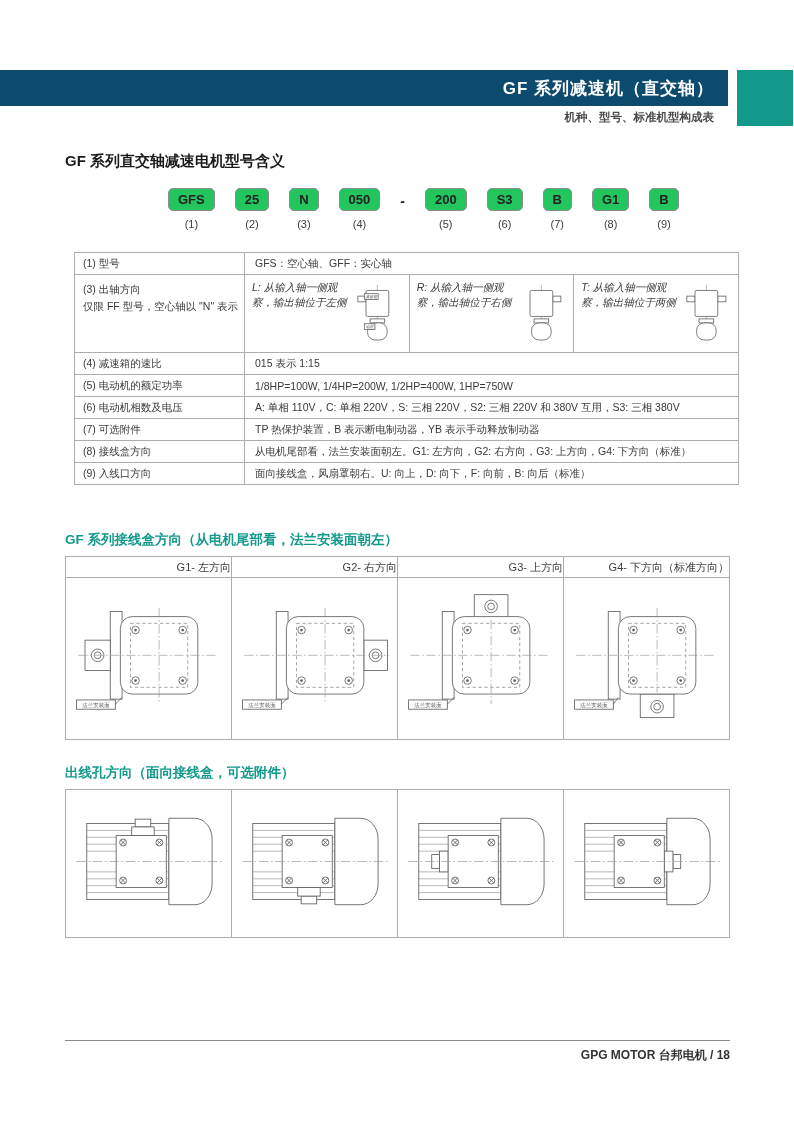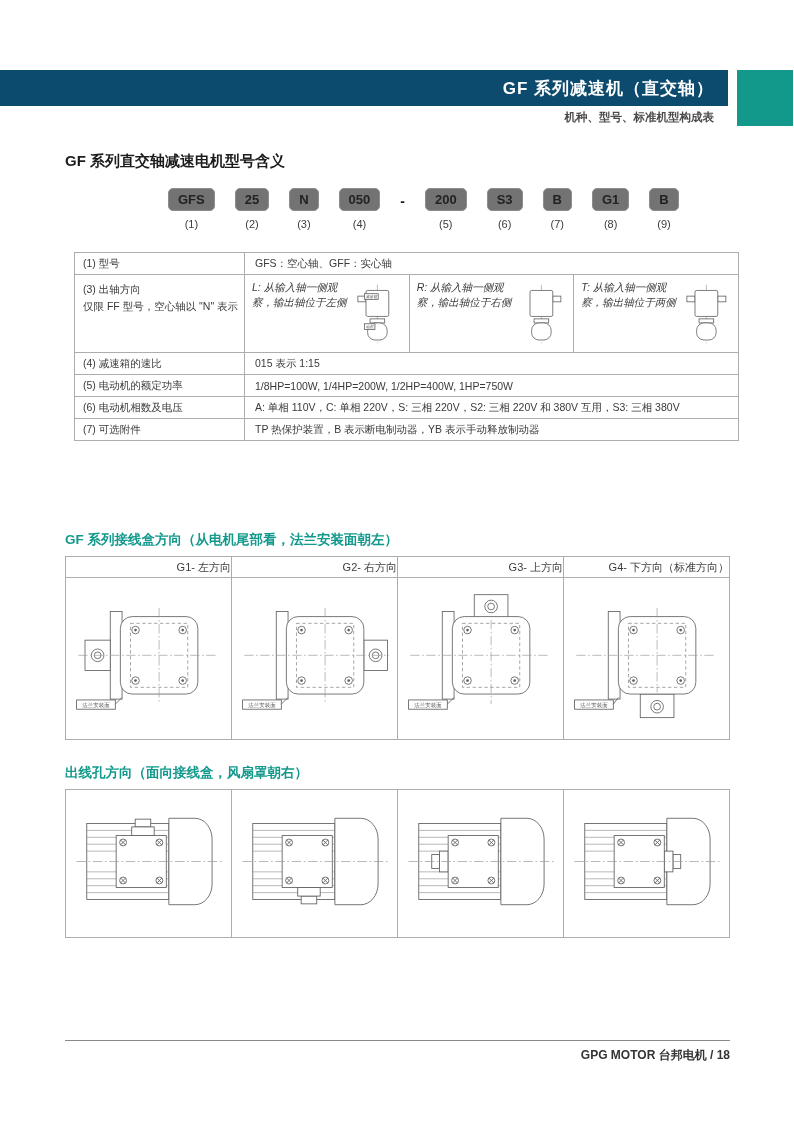--- a/index.html
+++ b/index.html
@@ -11,21 +11,21 @@
             display:flex; align-items:center; justify-content:flex-end; padding-right:14px;
             font-size:17px; font-weight:bold; letter-spacing:1px; }
   .corner-tab { position:absolute; left:737px; top:70px; width:56px; height:56px; background:#12998C; }
   .subtitle { position:absolute; left:0; top:110px; width:728px; text-align:right; padding-right:14px;
               font-size:11.5px; font-weight:bold; color:#4a4a4a; }
 
   
   .page-title { position:absolute; left:65px; top:152px; font-size:15px; font-weight:bold; color:#1c1c1c; }
   .model-row { position:absolute; left:168px; top:188px; display:flex; align-items:flex-start; gap:20px; }
   .mcol { display:flex; flex-direction:column; align-items:center; }
-  .mbox { border:1.5px solid #8d8d8d; border-radius:5px; background:#737373; padding:3px 9px;
+  .mbox { border:1.5px solid #8d8d8d; border-radius:5px; background:#22c55e; padding:3px 9px;
           font-size:13px; font-weight:bold; color:#222; min-width:24px; text-align:center; }
   .mnum { margin-top:7px; font-size:11px; color:#3c3c3c; }
   .msep { font-size:14px; font-weight:bold; color:#222; align-self:flex-start; margin-top:5px; }
 
   
   table.spec { position:absolute; left:74px; top:252px; width:665px; border-collapse:collapse; table-layout:fixed; }
   table.spec td { border:1px solid #adadad; font-size:10.5px; color:#3a3a3a; vertical-align:middle;
                   white-space:nowrap; overflow:hidden; }
   table.spec td.lab { width:170px; padding-left:8px; }
   table.spec td.val { padding-left:10px; }
@@ -176,20 +176,28 @@
       <td class="val">1/8HP=100W, 1/4HP=200W, 1/2HP=400W, 1HP=750W</td>
     </tr>
     <tr class="rr">
       <td class="lab">(6) 电动机相数及电压</td>
       <td class="val">A: 单相 110V，C: 单相 220V，S: 三相 220V，S2: 三相 220V 和 380V 互用，S3: 三相 380V</td>
     </tr>
     <tr class="rr">
       <td class="lab">(7) 可选附件</td>
       <td class="val">TP 热保护装置，B 表示断电制动器，YB 表示手动释放制动器</td>
     </tr>
+    <tr class="rr">
+      <td class="lab">(8) 接线盒方向</td>
+      <td class="val">从电机尾部看，法兰安装面朝左。G1: 左方向，G2: 右方向，G3: 上方向，G4: 下方向（标准）</td>
+    </tr>
+    <tr class="rr">
+      <td class="lab">(9) 入线口方向</td>
+      <td class="val">面向接线盒，风扇罩朝右。U: 向上，D: 向下，F: 向前，B: 向后（标准）</td>
+    </tr>
   </tbody>
     </table>
 
   <div class="sec-title" style="top:531px; left:65px;">GF 系列接线盒方向（从电机尾部看，法兰安装面朝左）</div>
 
   <table class="dgm rear" style="top:556px;">
     <tbody>
         <tr>
       <th>G1- 左方向</th>
       <th>G2- 右方向</th>
@@ -286,21 +294,21 @@
           <line class="cl" x1="102" y1="18" x2="102" y2="118"></line>
           <rect class="ol" x="4" y="127" width="46" height="11"></rect>
           <text class="tinytext" x="27" y="135.5">法兰安装面</text>
           <line class="ol" x1="50" y1="132" x2="56" y2="124"></line>
         </svg>
       </td>
     </tr>
   </tbody>
     </table>
 
-  <div class="sec-title" style="top:764px; left:65px;">出线孔方向（面向接线盒，风扇罩朝右）</div>
+  <div class="sec-title" style="top:764px; left:65px;">出线孔方向（面向接线盒，可选附件）</div>
 
   <table class="dgm side" style="top:789px;">
     <tbody>
     <tr>
       <td>
         <svg width="156" height="121" viewBox="0 0 180 140">
           <rect class="fw" x="18" y="26" width="95" height="88"></rect>
           <line class="fin" x1="18" y1="34" x2="113" y2="34"></line>
               <line class="fin" x1="18" y1="42" x2="113" y2="42"></line>
           <line class="fin" x1="18" y1="50" x2="113" y2="50"></line>

